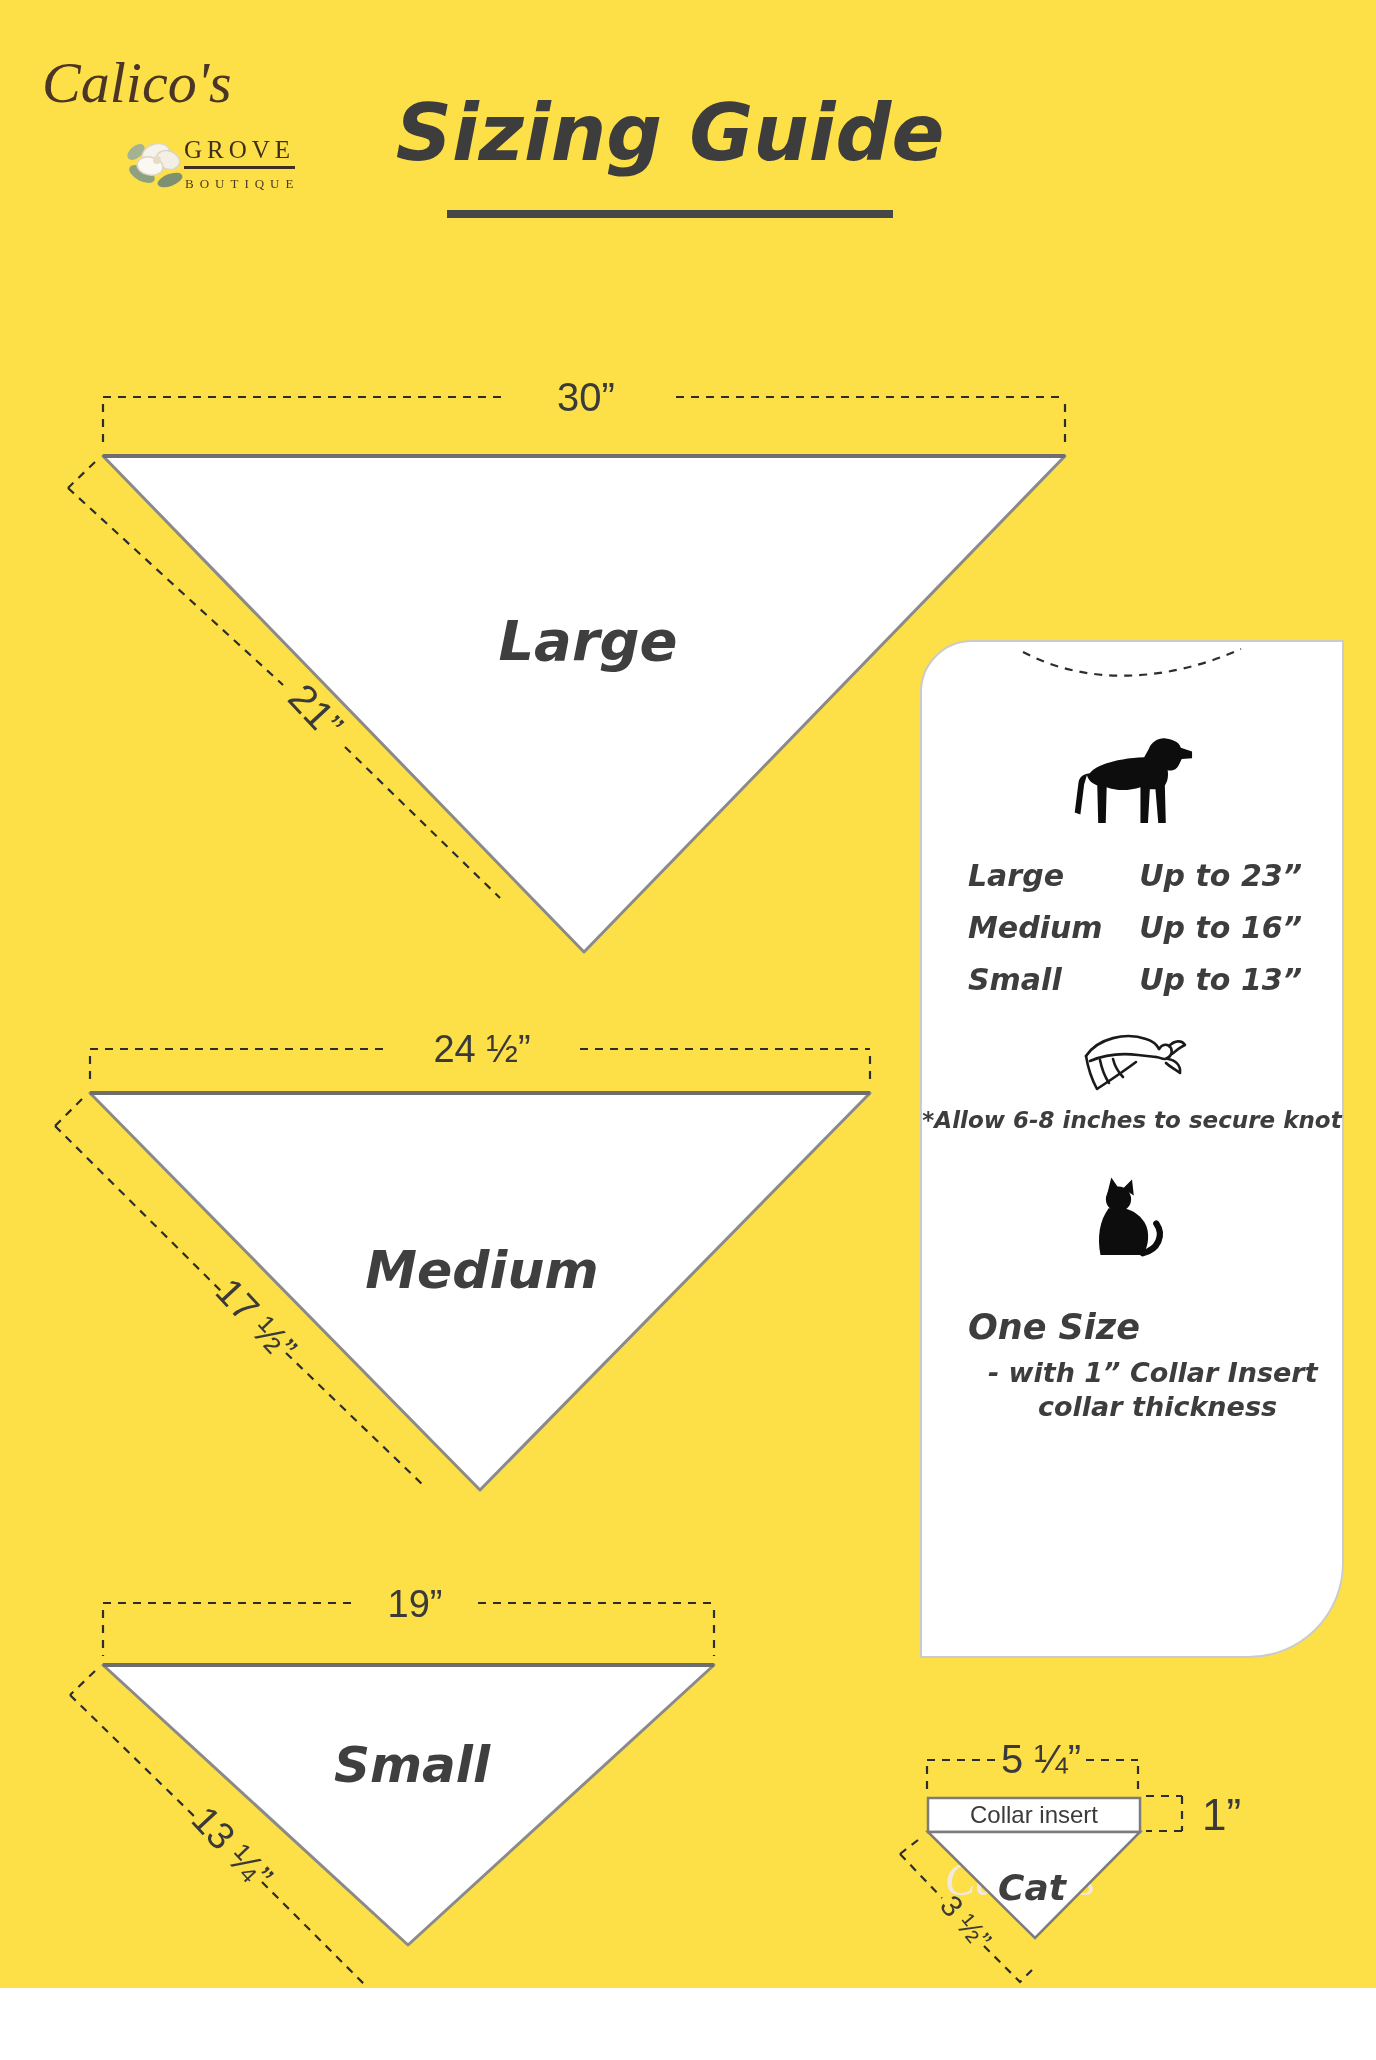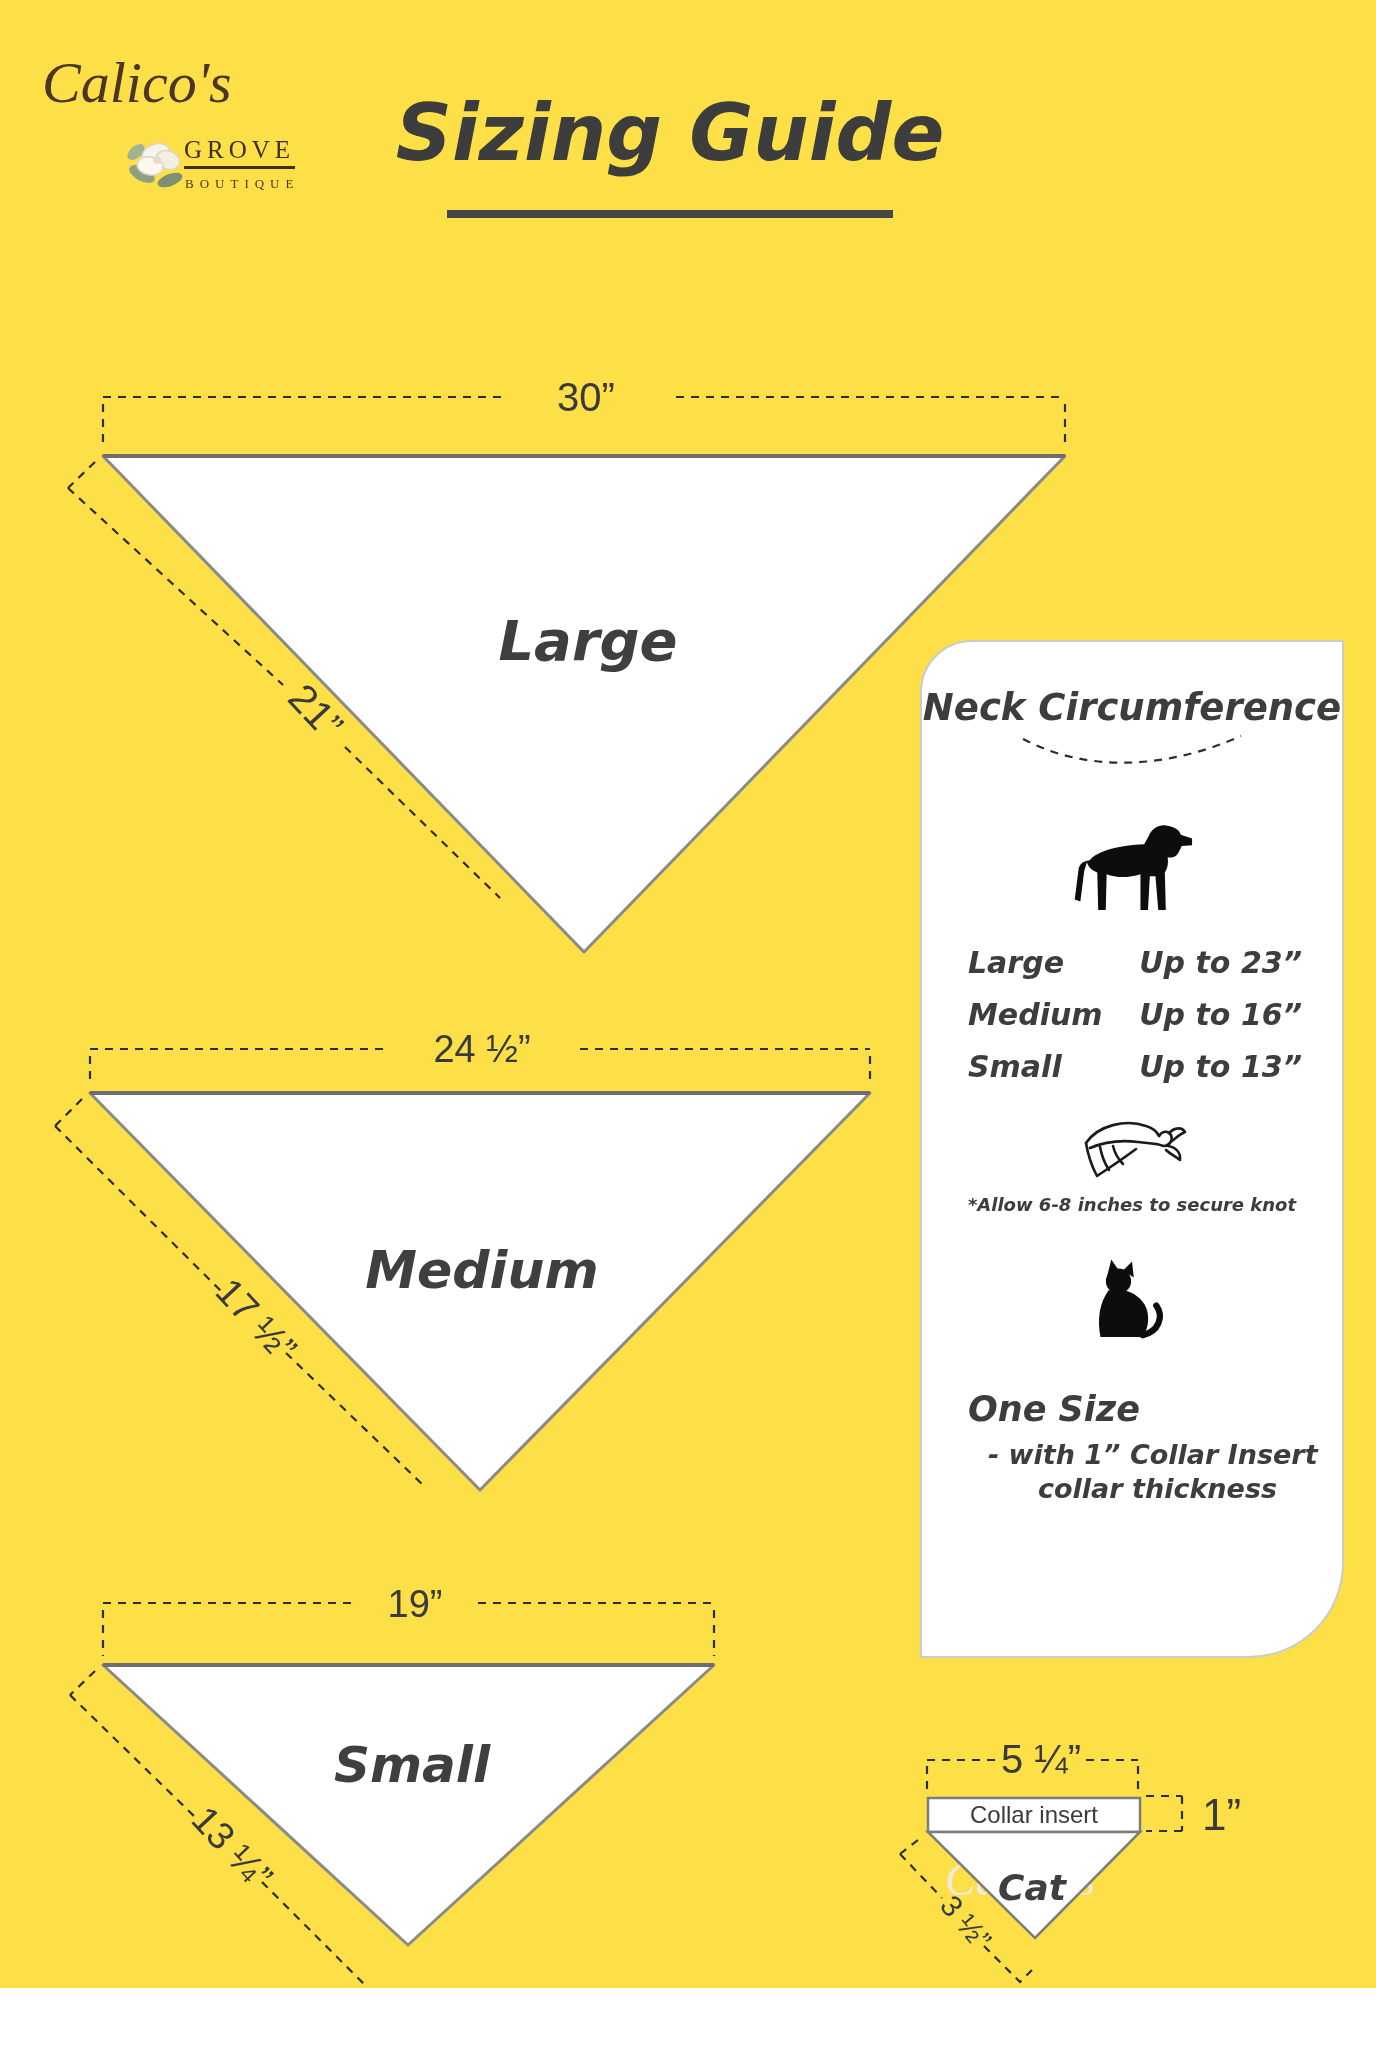--- a/index.html
+++ b/index.html
@@ -31,21 +31,21 @@
   .tri-top{stroke:#6e6e6e;stroke-width:4;}
   .outline{stroke:#7c7c7c;stroke-width:2.5;fill:#ffffff;}
 
   
   .panel{left:920px;top:640px;width:424px;height:1018px;border:2px solid #cbcbcb;
          border-radius:52px 0 95px 0;background:#fff;box-sizing:border-box;}
   .panel-title{text-align:center;font-size:37px;margin-top:44px;}
   .size-table{margin:34px 40px 0 46px;}
   .size-row{display:flex;justify-content:space-between;align-items:baseline;margin-bottom:17px;}
   .size-row .script{font-size:30px;}
-  .knot-note{text-align:center;font-size:18px;margin-top:6px;}
+  .knot-note{text-align:center;font-size:23px;margin-top:6px;}
   .one-size-h{margin:42px 8px 0 46px;font-size:35px;}
   .one-size-l{margin:10px 0 0 66px;font-size:27px;line-height:1.2;}
   .one-size-l3{margin:2px 0 0 116px;font-size:27px;}
   .icon-block{display:block;margin:0 auto;}
 </style>
 </head>
 <body>
 
 <div class="page">
 
@@ -127,21 +127,20 @@
 
     <path class="dash" d="M45,113 L20,137"></path>
     <path class="dash" d="M20,137 L146,260"></path>
     <path class="dash" d="M212,324 L316,428"></path>
     <text class="dim-num" x="180" y="302" font-size="38" text-anchor="middle" transform="rotate(47 180 292)">13 ¼”</text>
 
     <text class="script" x="362" y="224" font-size="50" text-anchor="middle">Small</text>
   </svg>
 
   <div class="abs panel">
-    <div class="script panel-title">Neck Circumference</div>
 
     <svg class="icon-block" width="230" height="42" viewBox="0 0 230 42" style="margin-top:4px">
       <path class="dash" d="M6,6 C70,40 150,36 224,3"></path>
     </svg>
 
     <svg class="icon-block" width="122" height="96" viewBox="0 0 130 102" style="margin-top:40px">
       <path fill="#0d0d0d" d="M20,48 C28,38 52,32 78,31 L83,22 C86,14 94,10 101,11 C110,12 116,16 117,21 L129,25 L129,32 L118,33 L115,39 C113,44 108,46 103,45 C104,51 103,57 100,61 L101,101 L93,101 L90,65 L84,65 L82,101 L74,101 L74,63 C62,67 48,67 38,63 L37,101 L29,101 L28,61 C22,59 18,55 17,50 L14,60 L10,92 L4,90 L8,58 C9,52 13,50 16,49 Z"></path>
       <path fill="#0d0d0d" d="M96,18 C92,24 92,34 97,40 C101,36 102,24 100,18 Z"></path>
     </svg>
 

